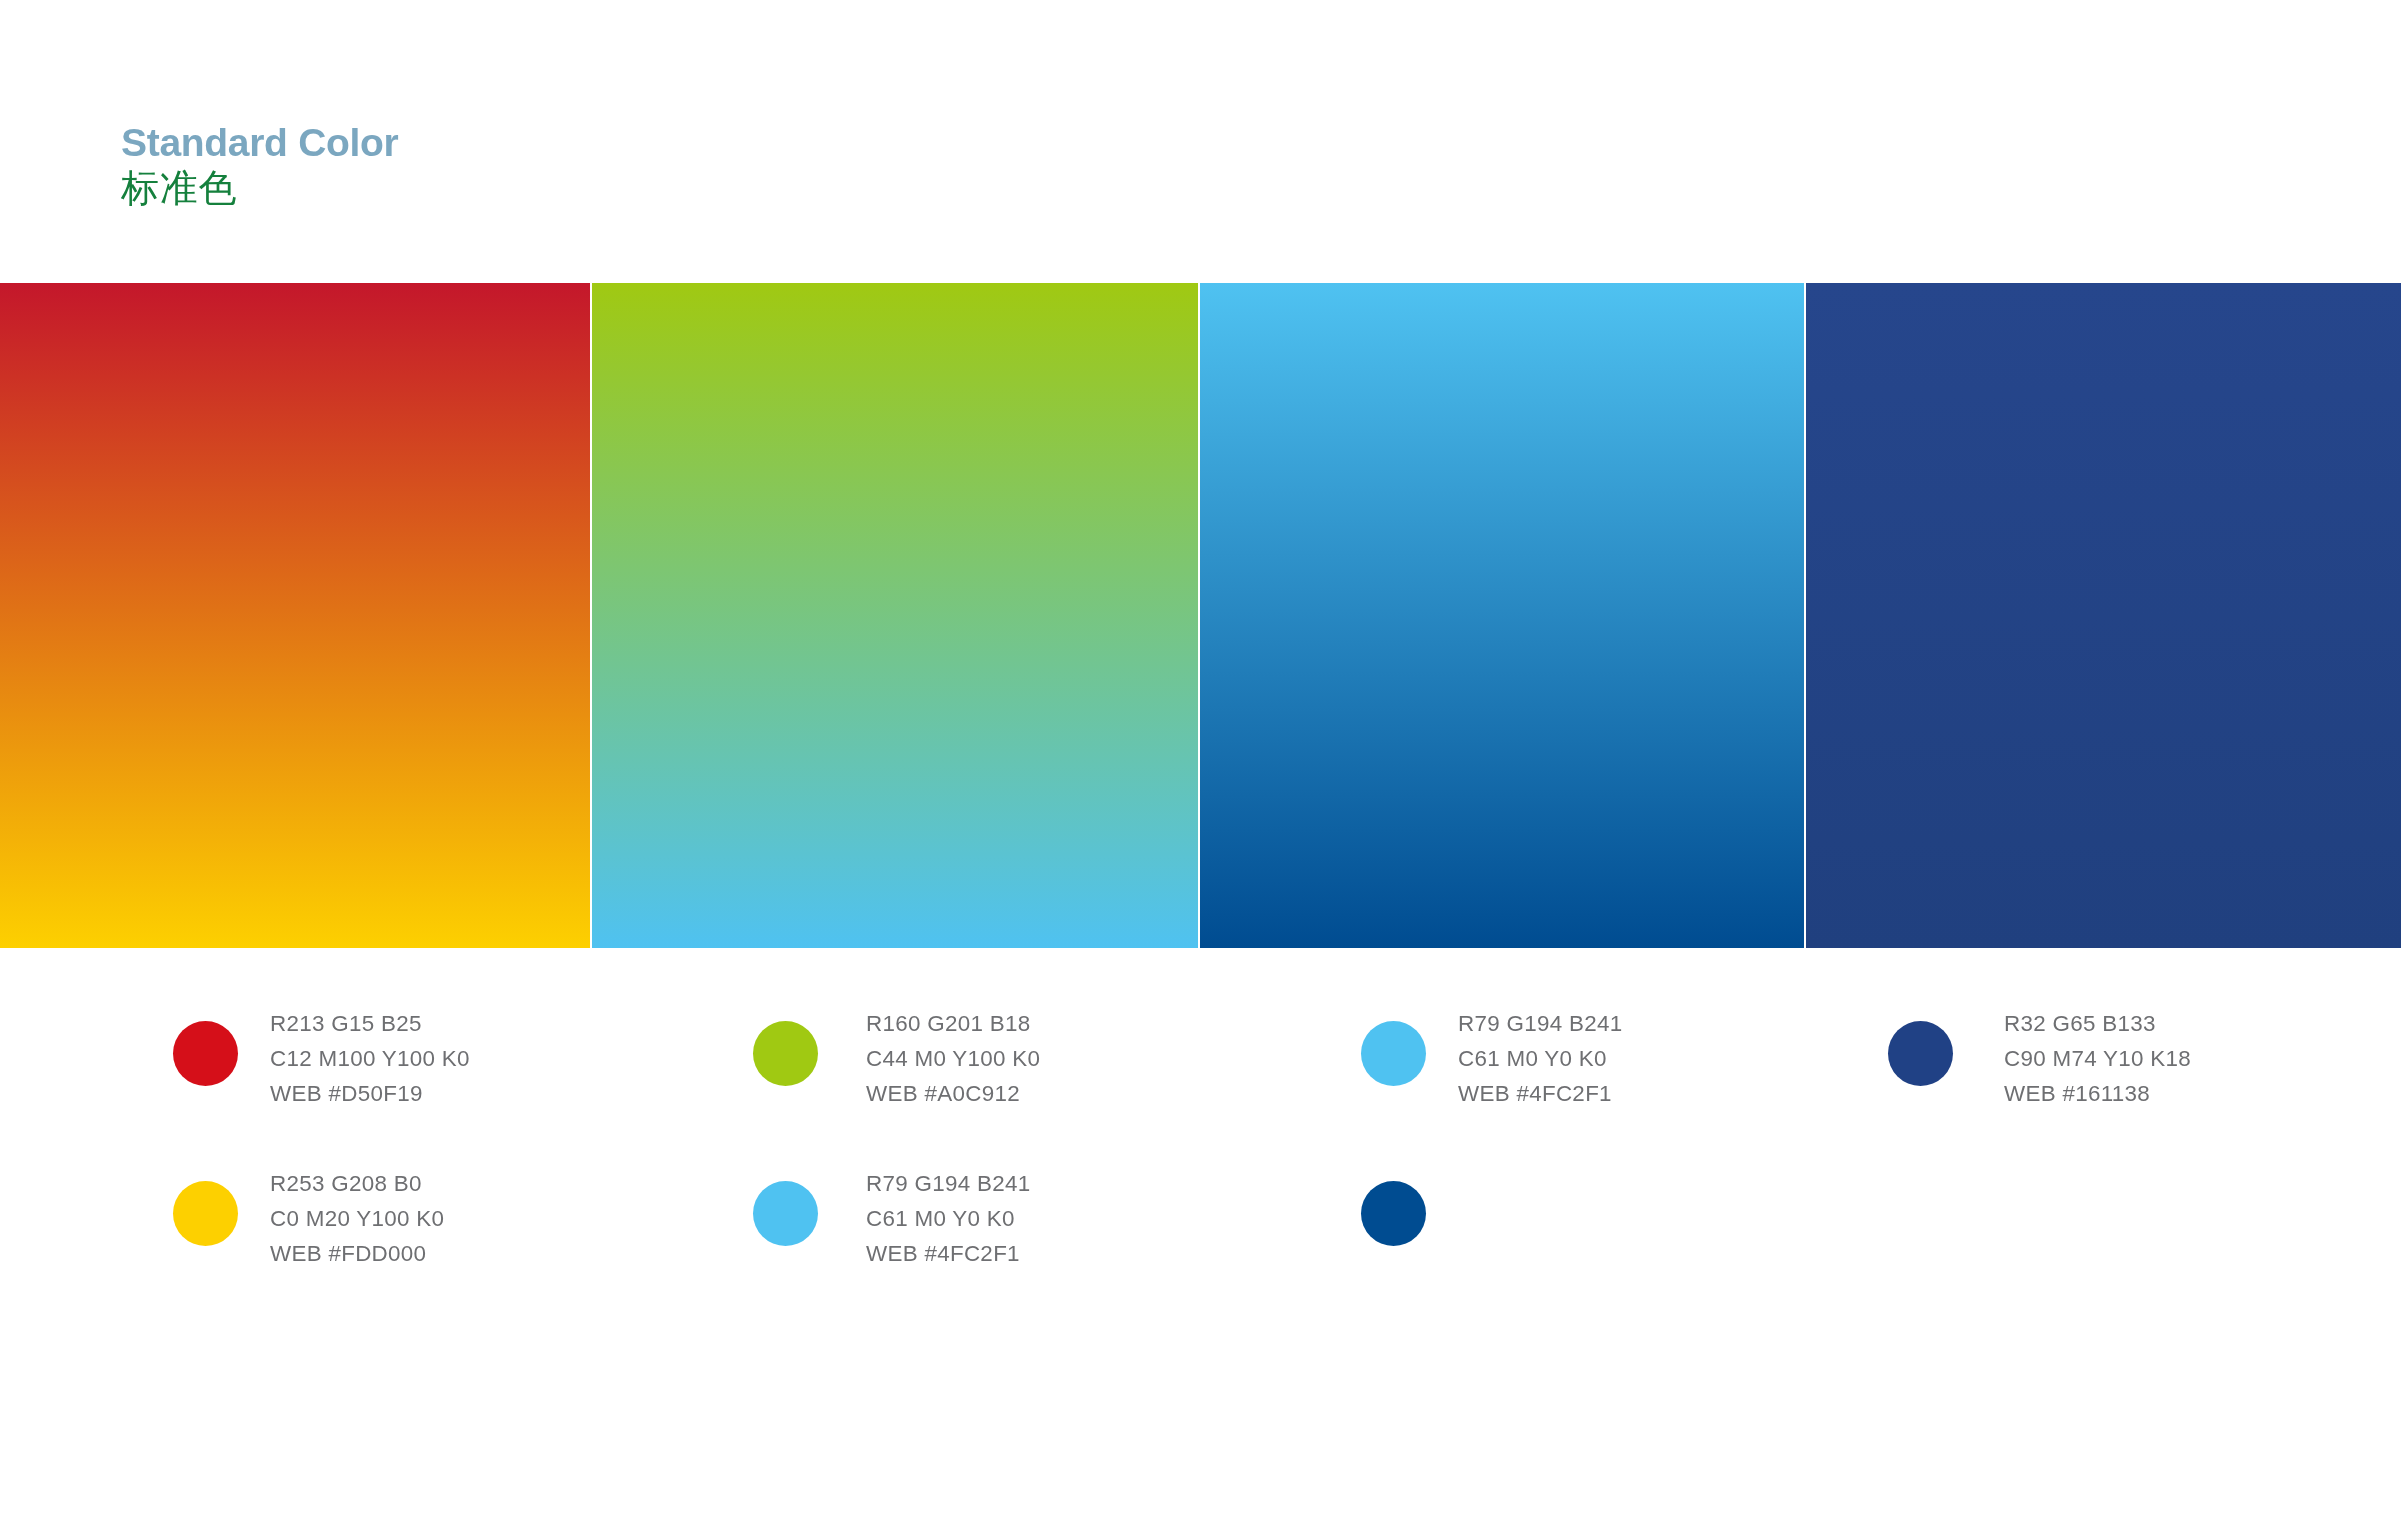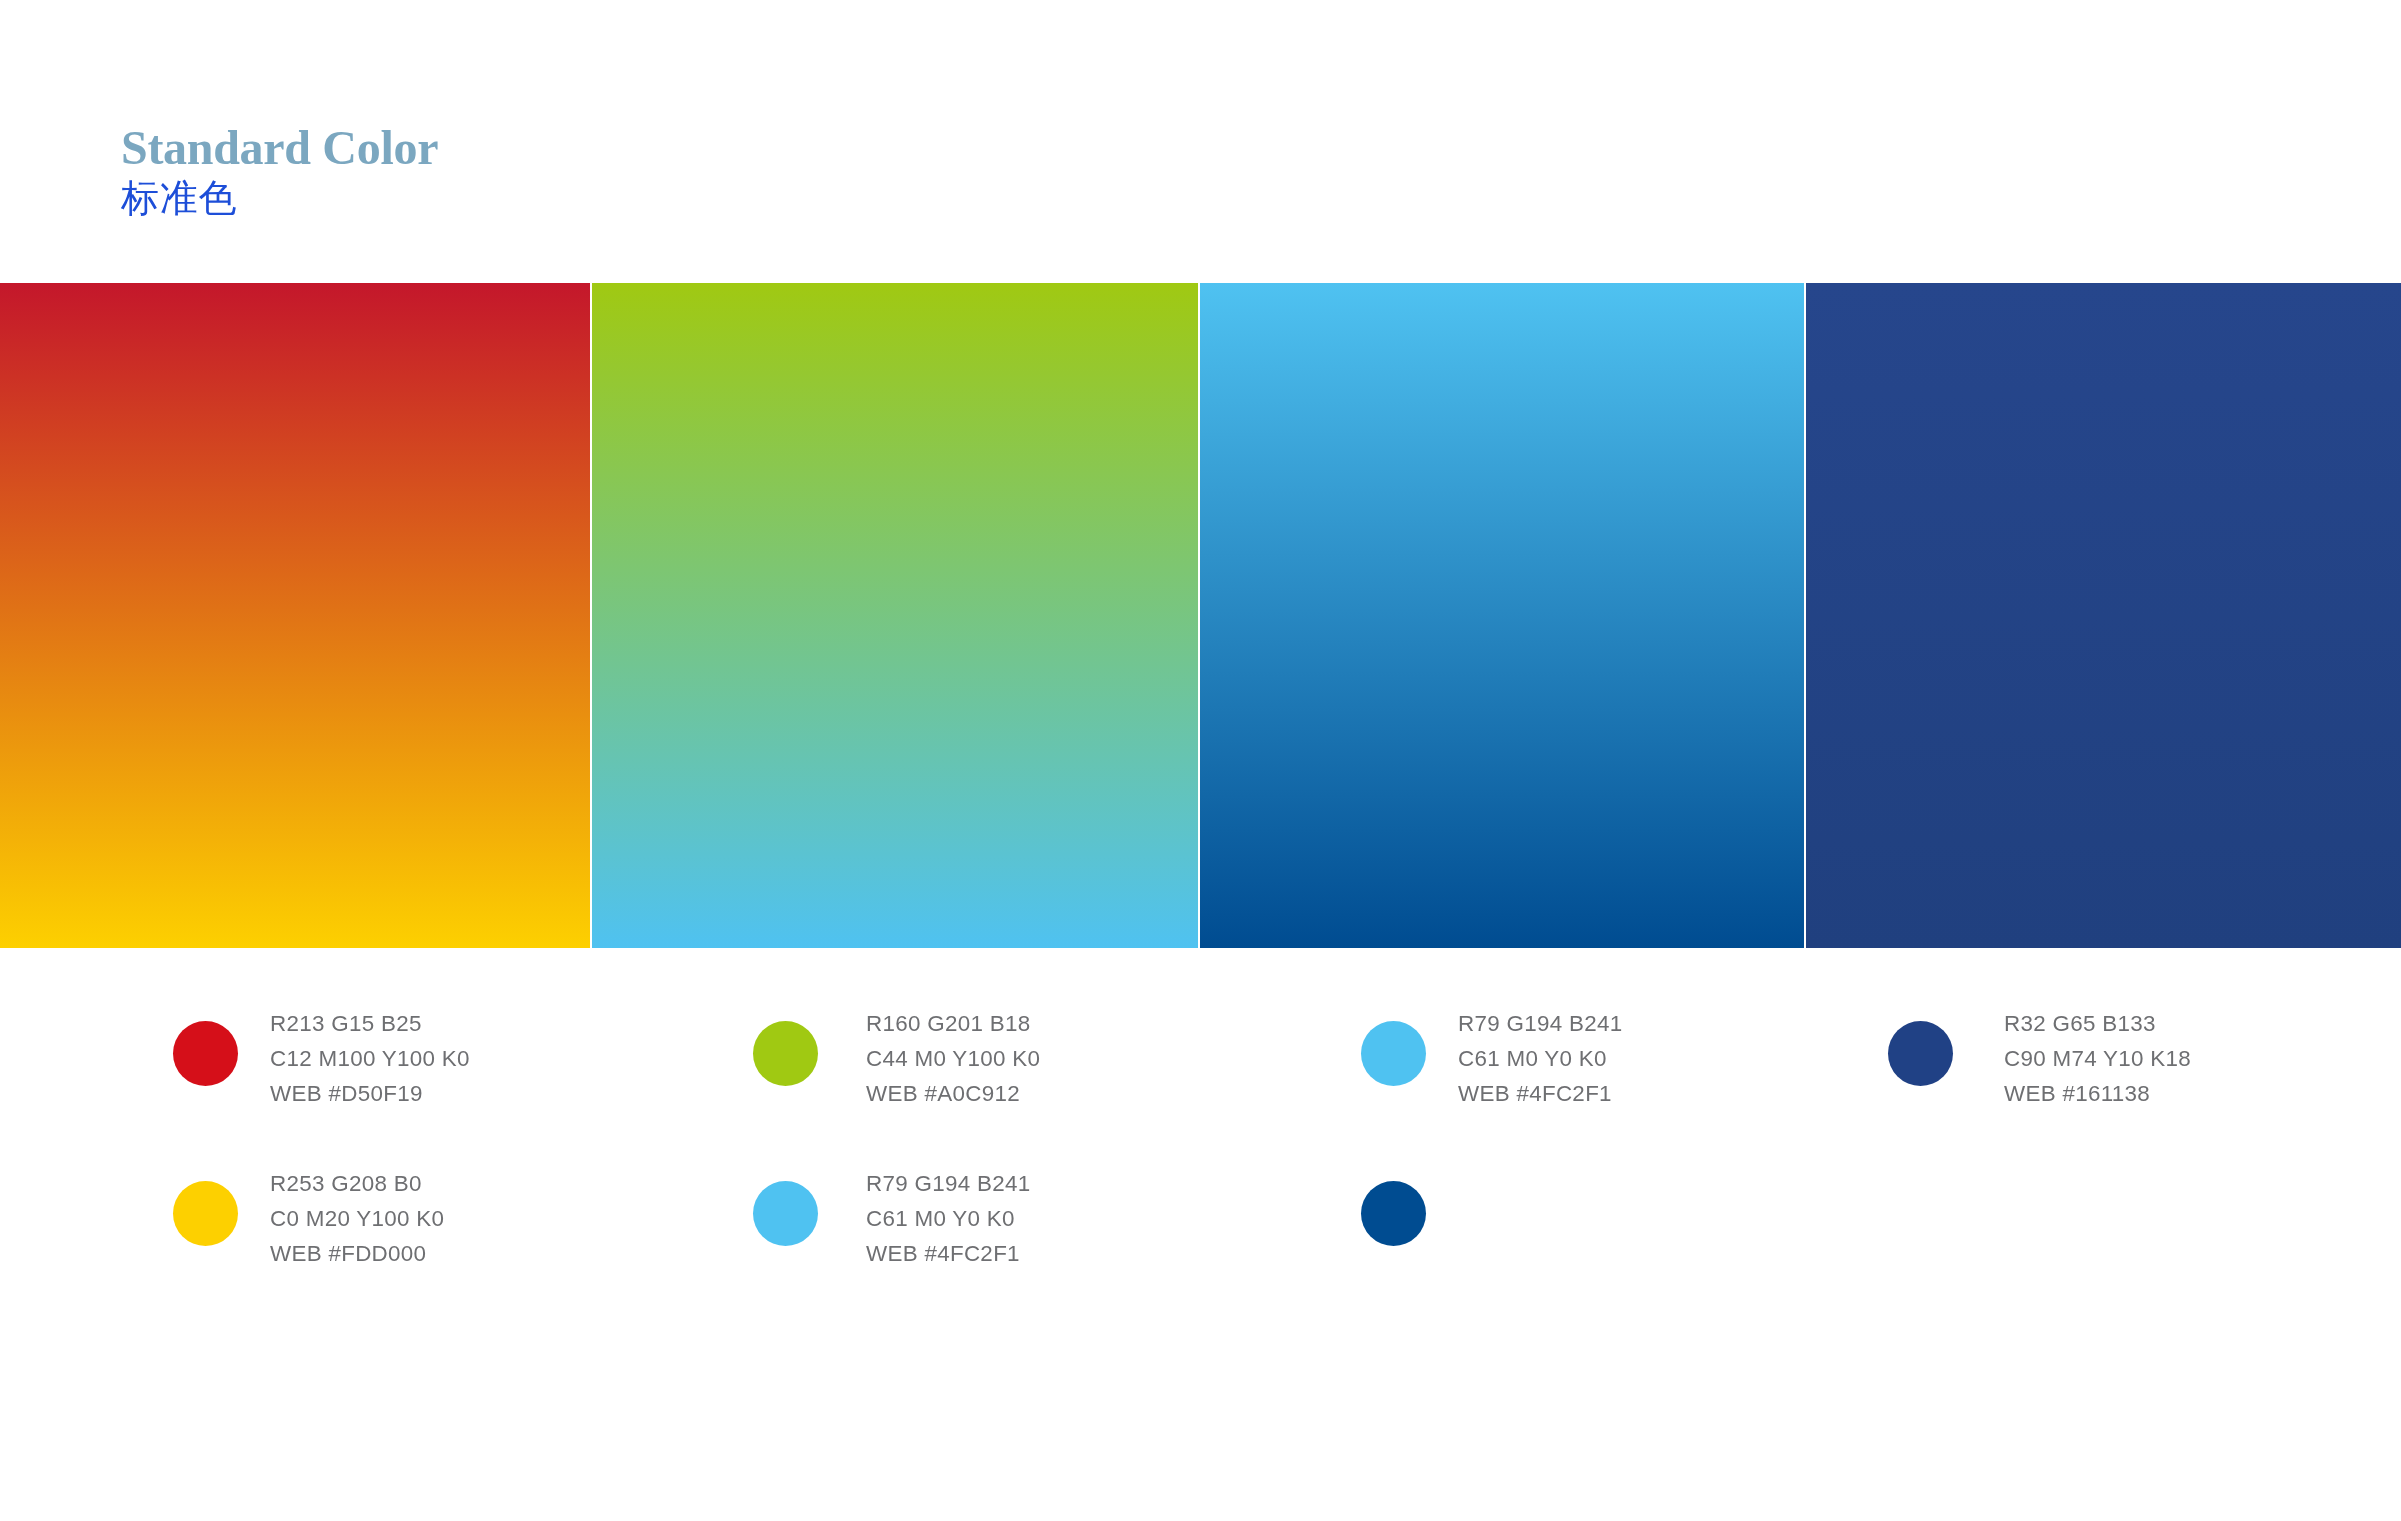--- a/index.html
+++ b/index.html
@@ -17,27 +17,26 @@
   }
 
   
   .header {
     position: absolute;
     left: 121px;
     top: 121px;
     width: 813px;
   }
   .title-en {
-    font-size: 48px;
+    font-size: 39px;
     font-weight: bold;
     color: #7BA7C0;
     letter-spacing: -0.3px;
     line-height: 1.12;
     white-space: nowrap;
-    font-family: Liberation Serif, serif;
   }
   .title-cn {
     font-size: 38px;
     font-weight: normal;
     color: #17628B;
     line-height: 1.18;
     margin-top: 1.4px;
     letter-spacing: 0.7px;
     white-space: nowrap;
   }
@@ -104,21 +103,21 @@
     color: #6E6F72;
     font-weight: normal;
     letter-spacing: 0.3px;
   }
 </style>
 </head>
 <body>
 
 <div class="header">
   <div class="title-en" style="color: rgb(123, 167, 192);">Standard Color</div>
-  <div class="title-cn" style="color: #1d4ed8;">标准色</div>
+  <div class="title-cn" style="color: #15803d;">标准色</div>
 </div>
 
 <div class="band-strip">
   <div class="band band-1" style="background: linear-gradient(rgb(196, 23, 43) 0%, rgb(253, 208, 0) 100%);"></div>
   <div class="band band-2" style="background: linear-gradient(rgb(160, 201, 18) 0%, rgb(79, 194, 241) 100%);"></div>
   <div class="band band-3" style="background: linear-gradient(rgb(79, 194, 241) 0%, rgb(0, 76, 145) 100%);"></div>
   <div class="band band-4" style="background: linear-gradient(rgb(38, 70, 140) 0%, rgb(32, 64, 127) 100%);"></div>
 </div>
 
 <div class="legend">

